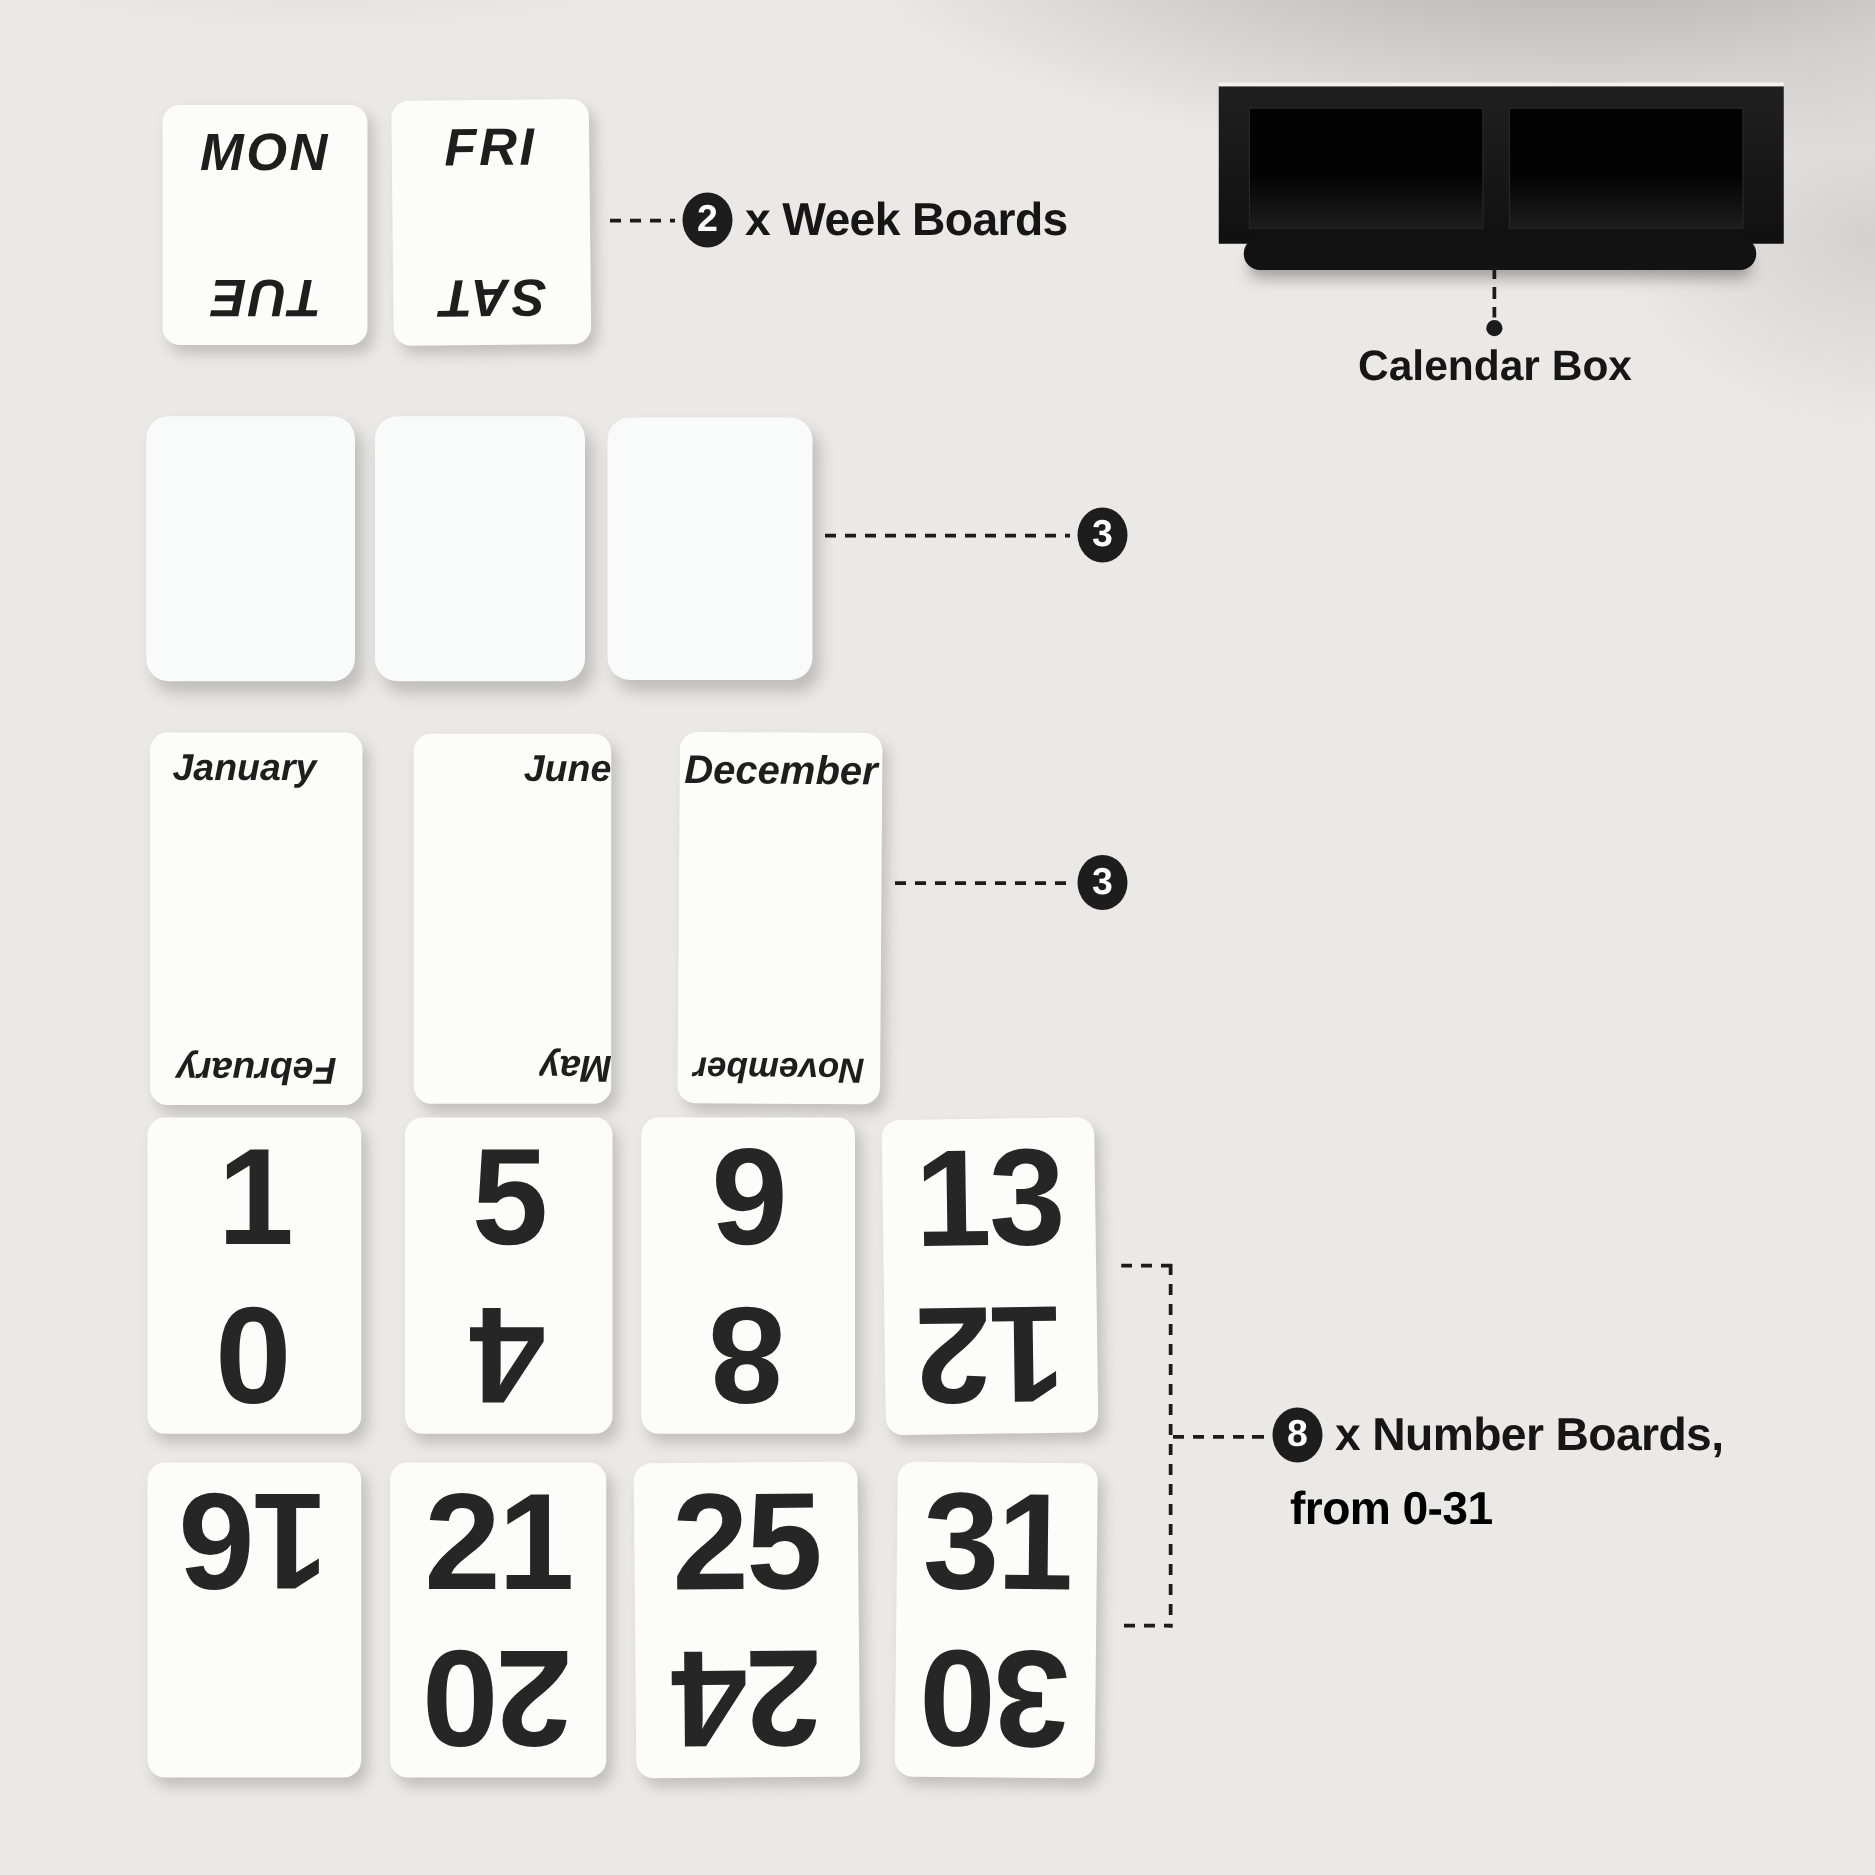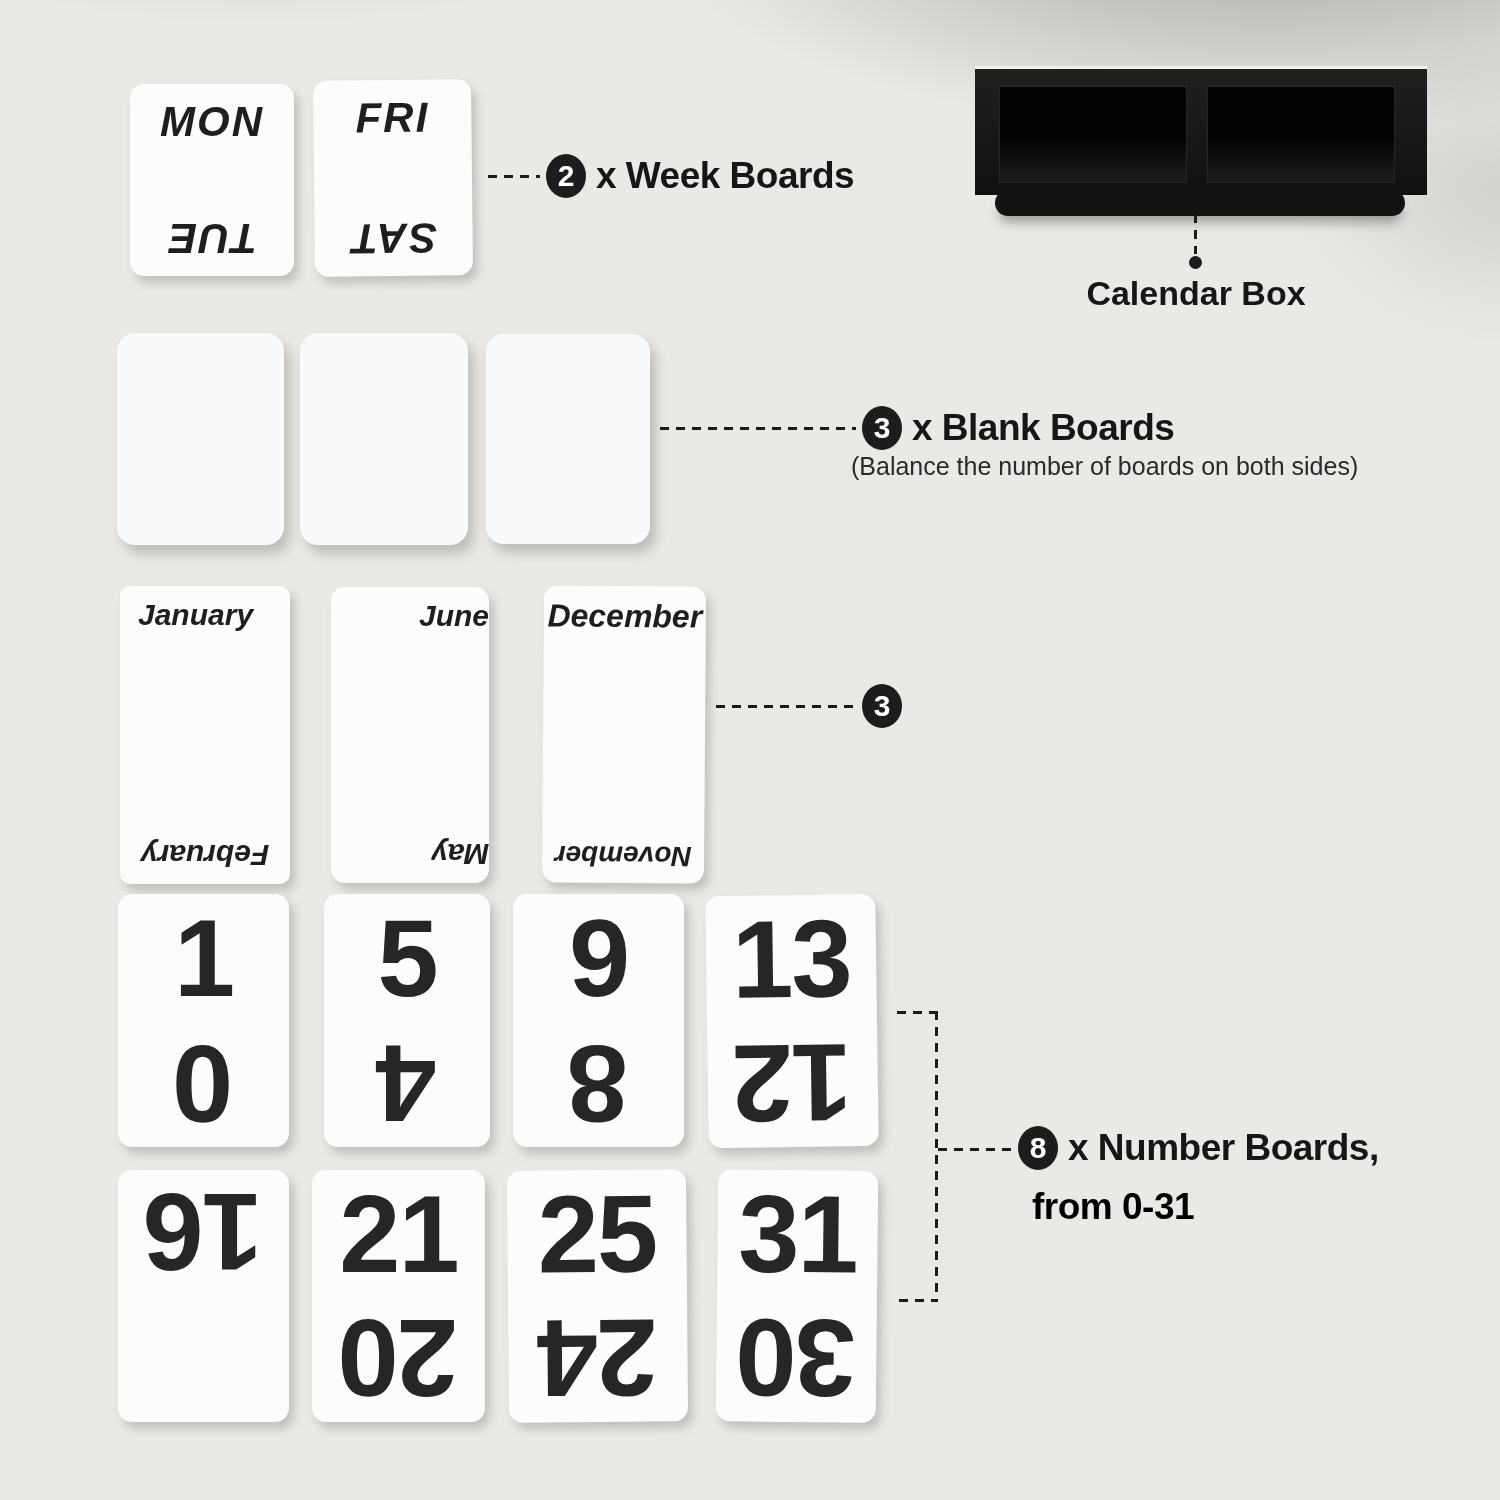--- a/index.html
+++ b/index.html
@@ -100,25 +100,23 @@
   <div class="dot" style="left:1189px;top:256px;"></div>
   <div class="centered-label" style="left:1040px;top:274px;width:312px;">Calendar Box</div>
 
   <div class="board blank-board" style="left:117px;top:333px;width:167px;height:212px;"></div>
   <div class="board blank-board" style="left:300px;top:333px;width:168px;height:212px;"></div>
   <div class="board blank-board" style="left:486px;top:334px;width:164px;height:210px;"></div>
 
   <div class="dash-h" style="left:660px;top:427px;width:196px;"></div>
   <div class="callout" style="left:862px;top:406px;">
     <span class="badge">3</span>
-    <span class="callout-text">x Blank Boards</span>
-  </div>
-  <div class="callout-note" style="left:851px;top:452px;">(Balance the number of boards on both sides)</div>
-
-  <div class="board month-board" style="left:120px;top:586px;width:170px;height:298px;border-radius:10px;">
+  </div>
+
+  <div class="board month-board" style="left:120px;top:586px;width:170px;height:298px;">
     <div class="half" style="justify-content:flex-start;padding-left:18px;">
         <span class="txt">January</span>
       </div>
     <div class="half flip">
         <span class="txt">February</span>
       </div>
   </div>
   <div class="board month-board" style="left:331px;top:587px;width:158px;height:296px;align-items:flex-end;">
     <div class="half">
         <span class="txt">June</span>

